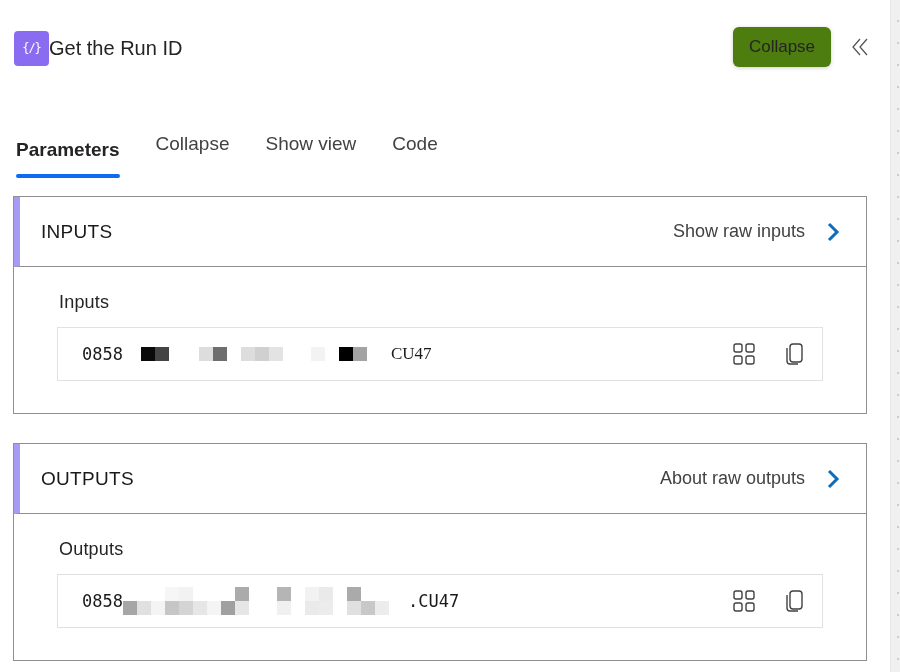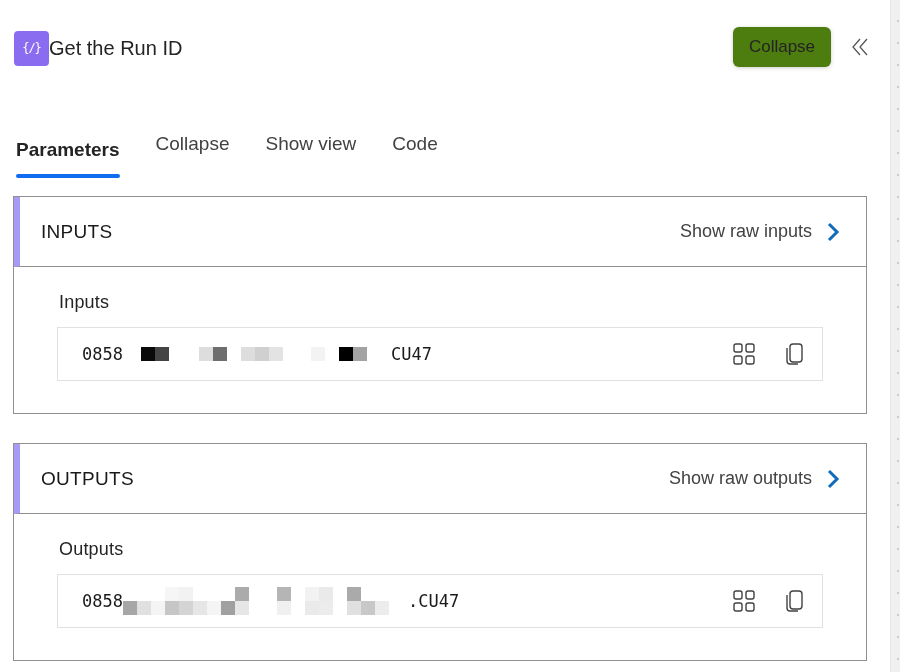--- a/index.html
+++ b/index.html
@@ -46,21 +46,21 @@
     .section {
       position: absolute; left: 13px; width: 854px;
       border: 1.5px solid #8f8f8f; background: #fff;
     }
     .section-header {
       height: 70px; border-bottom: 1.5px solid #8f8f8f; position: relative;
       display: flex; align-items: center; justify-content: space-between;
       border-left: 6px solid #a69cf5;
     }
     .section-title { margin-left: 21px; font-size: 19px; color: #1a1a1a; letter-spacing: 0.3px; }
-    .show-raw { display: flex; align-items: center; margin-right: 24px; cursor: pointer; }
+    .show-raw { display: flex; align-items: center; margin-right: 24px; cursor: pointer; gap: 7px; }
     .show-raw-label { font-size: 18px; color: #424242; }
     .show-raw-chevron { margin-left: 14px; width: 16px; height: 22px; display: flex; align-items: center; }
 
     .section-body { position: relative; }
     .field-label { position: absolute; left: 45px; top: 25px; font-size: 18px; font-weight: normal; color: #242424; letter-spacing: 0.2px; }
     .value-box {
       position: absolute; left: 43px; top: 60px; width: 766px; height: 54px;
       border: 1.5px solid #e1e1e1; background: #fff;
       display: flex; align-items: center;
     }
@@ -124,21 +124,21 @@
             <span class="px" style="background:transparent;width:14px"></span>
             <span class="px" style="background:#ddd"></span>
               <span class="px" style="background:#d0d0d0"></span>
               <span class="px" style="background:#e3e3e3"></span>
             <span class="px" style="background:transparent;width:28px"></span>
             <span class="px" style="background:#f3f3f3"></span>
             <span class="px" style="background:transparent;width:14px"></span>
             <span class="px" style="background:#000"></span>
               <span class="px" style="background:#a3a3a3"></span>
           </span>
-          <span style="margin-left:20px;">CU47</span>
+          <span style="margin-left:20px;font-family:Liberation Serif, serif;">CU47</span>
         </div>
         <div class="box-icons">
           <div class="icon-btn">
             <svg width="24" height="24" viewBox="0 0 24 24">
               <rect x="2" y="2" width="8" height="8" rx="2" fill="none" stroke="#424242" stroke-width="1.4"></rect>
               <rect x="14" y="2" width="8" height="8" rx="2" fill="none" stroke="#424242" stroke-width="1.4"></rect>
               <rect x="2" y="14" width="8" height="8" rx="2" fill="none" stroke="#424242" stroke-width="1.4"></rect>
               <rect x="14" y="14" width="8" height="8" rx="2" fill="none" stroke="#424242" stroke-width="1.4"></rect>
             </svg>
           </div>
@@ -150,21 +150,21 @@
           </div>
         </div>
       </div>
     </div>
   </div>
 
   <div class="section" style="top:443px; height:218px;">
     <div class="section-header">
       <div class="section-title">OUTPUTS</div>
       <div class="show-raw">
-        <span class="show-raw-label">Show raw outputs</span>
+        <span class="show-raw-label">About raw outputs</span>
         <span class="show-raw-chevron">
           <svg width="14" height="22" viewBox="0 0 14 22">
               <polyline points="3,3 11,11 3,19" fill="none" stroke="#0f6cbd" stroke-width="3"></polyline>
             </svg>
         </span>
       </div>
     </div>
     <div class="section-body">
       <div class="field-label">Outputs</div>
       <div class="value-box">

